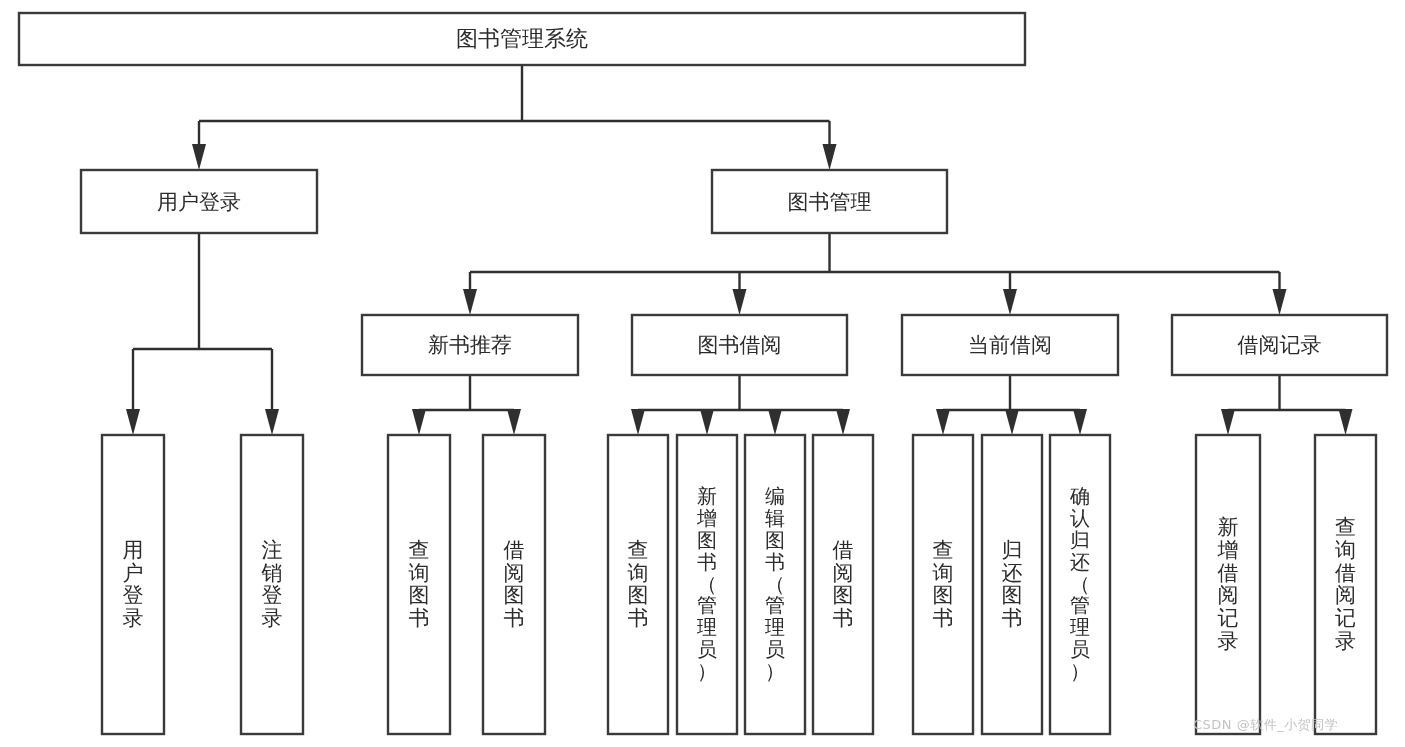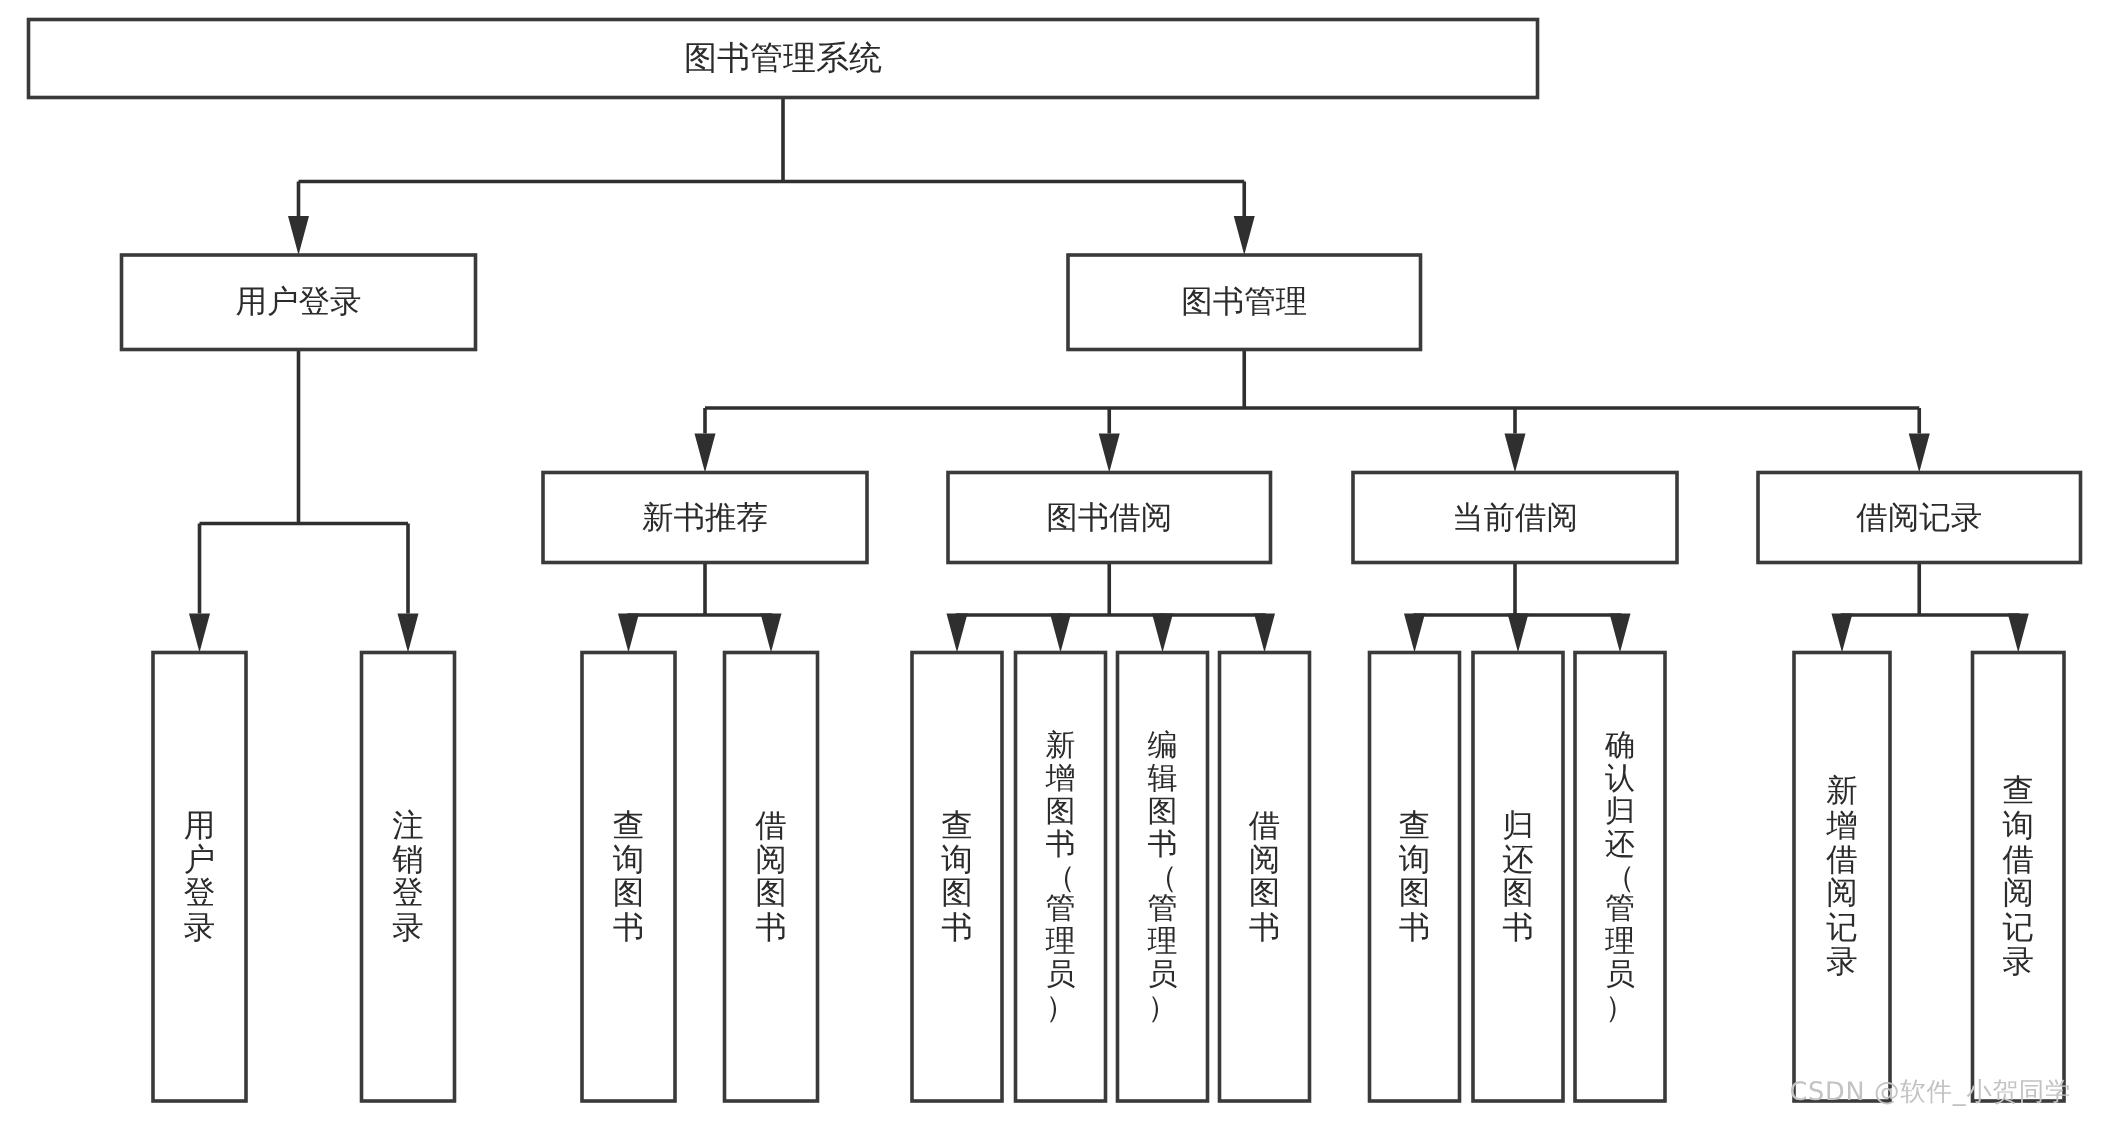--- a/index.html
+++ b/index.html
@@ -69,21 +69,21 @@
     white-space: nowrap;
   }
   .vleaf-text span {
     display: block;
   }
   .watermark {
     position: absolute;
     left: 1193px;
     top: 716px;
     font-family: "DejaVu Sans", "Liberation Sans", sans-serif;
-    font-size: 17px;
+    font-size: 13px;
     color: #c3c3c3;
     white-space: nowrap;
     letter-spacing: 0.5px;
   }
 </style>
 </head>
 <body>
 
 <div id="diagram-root">
 

